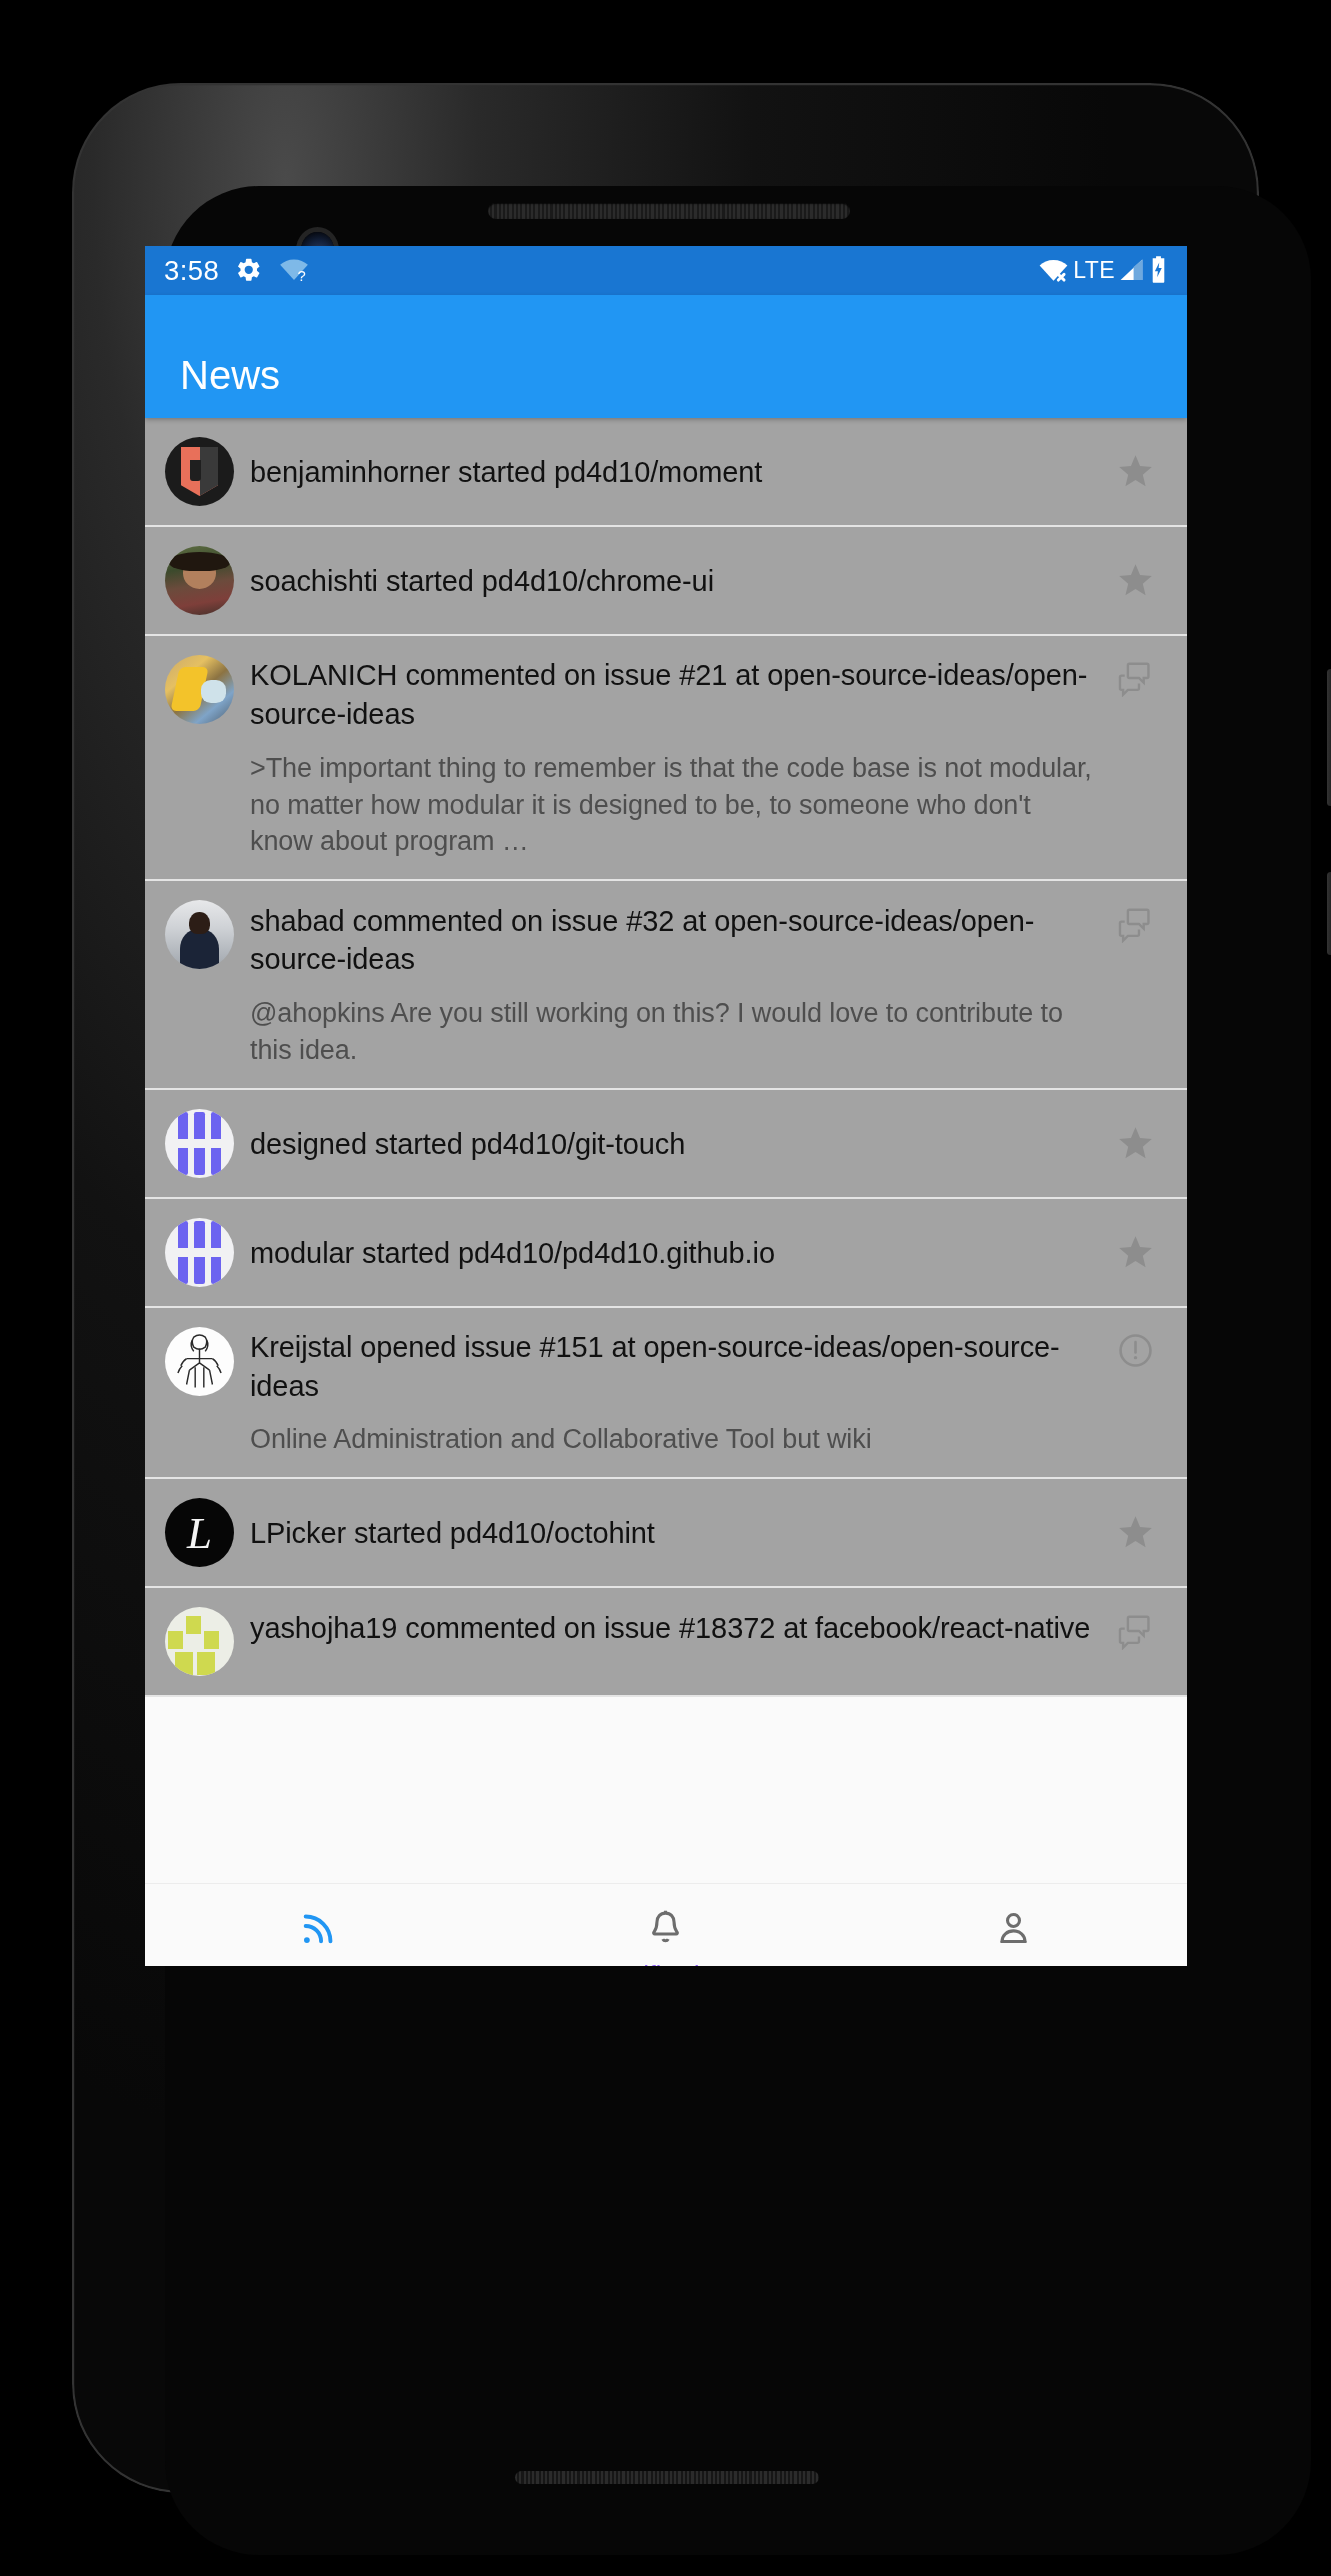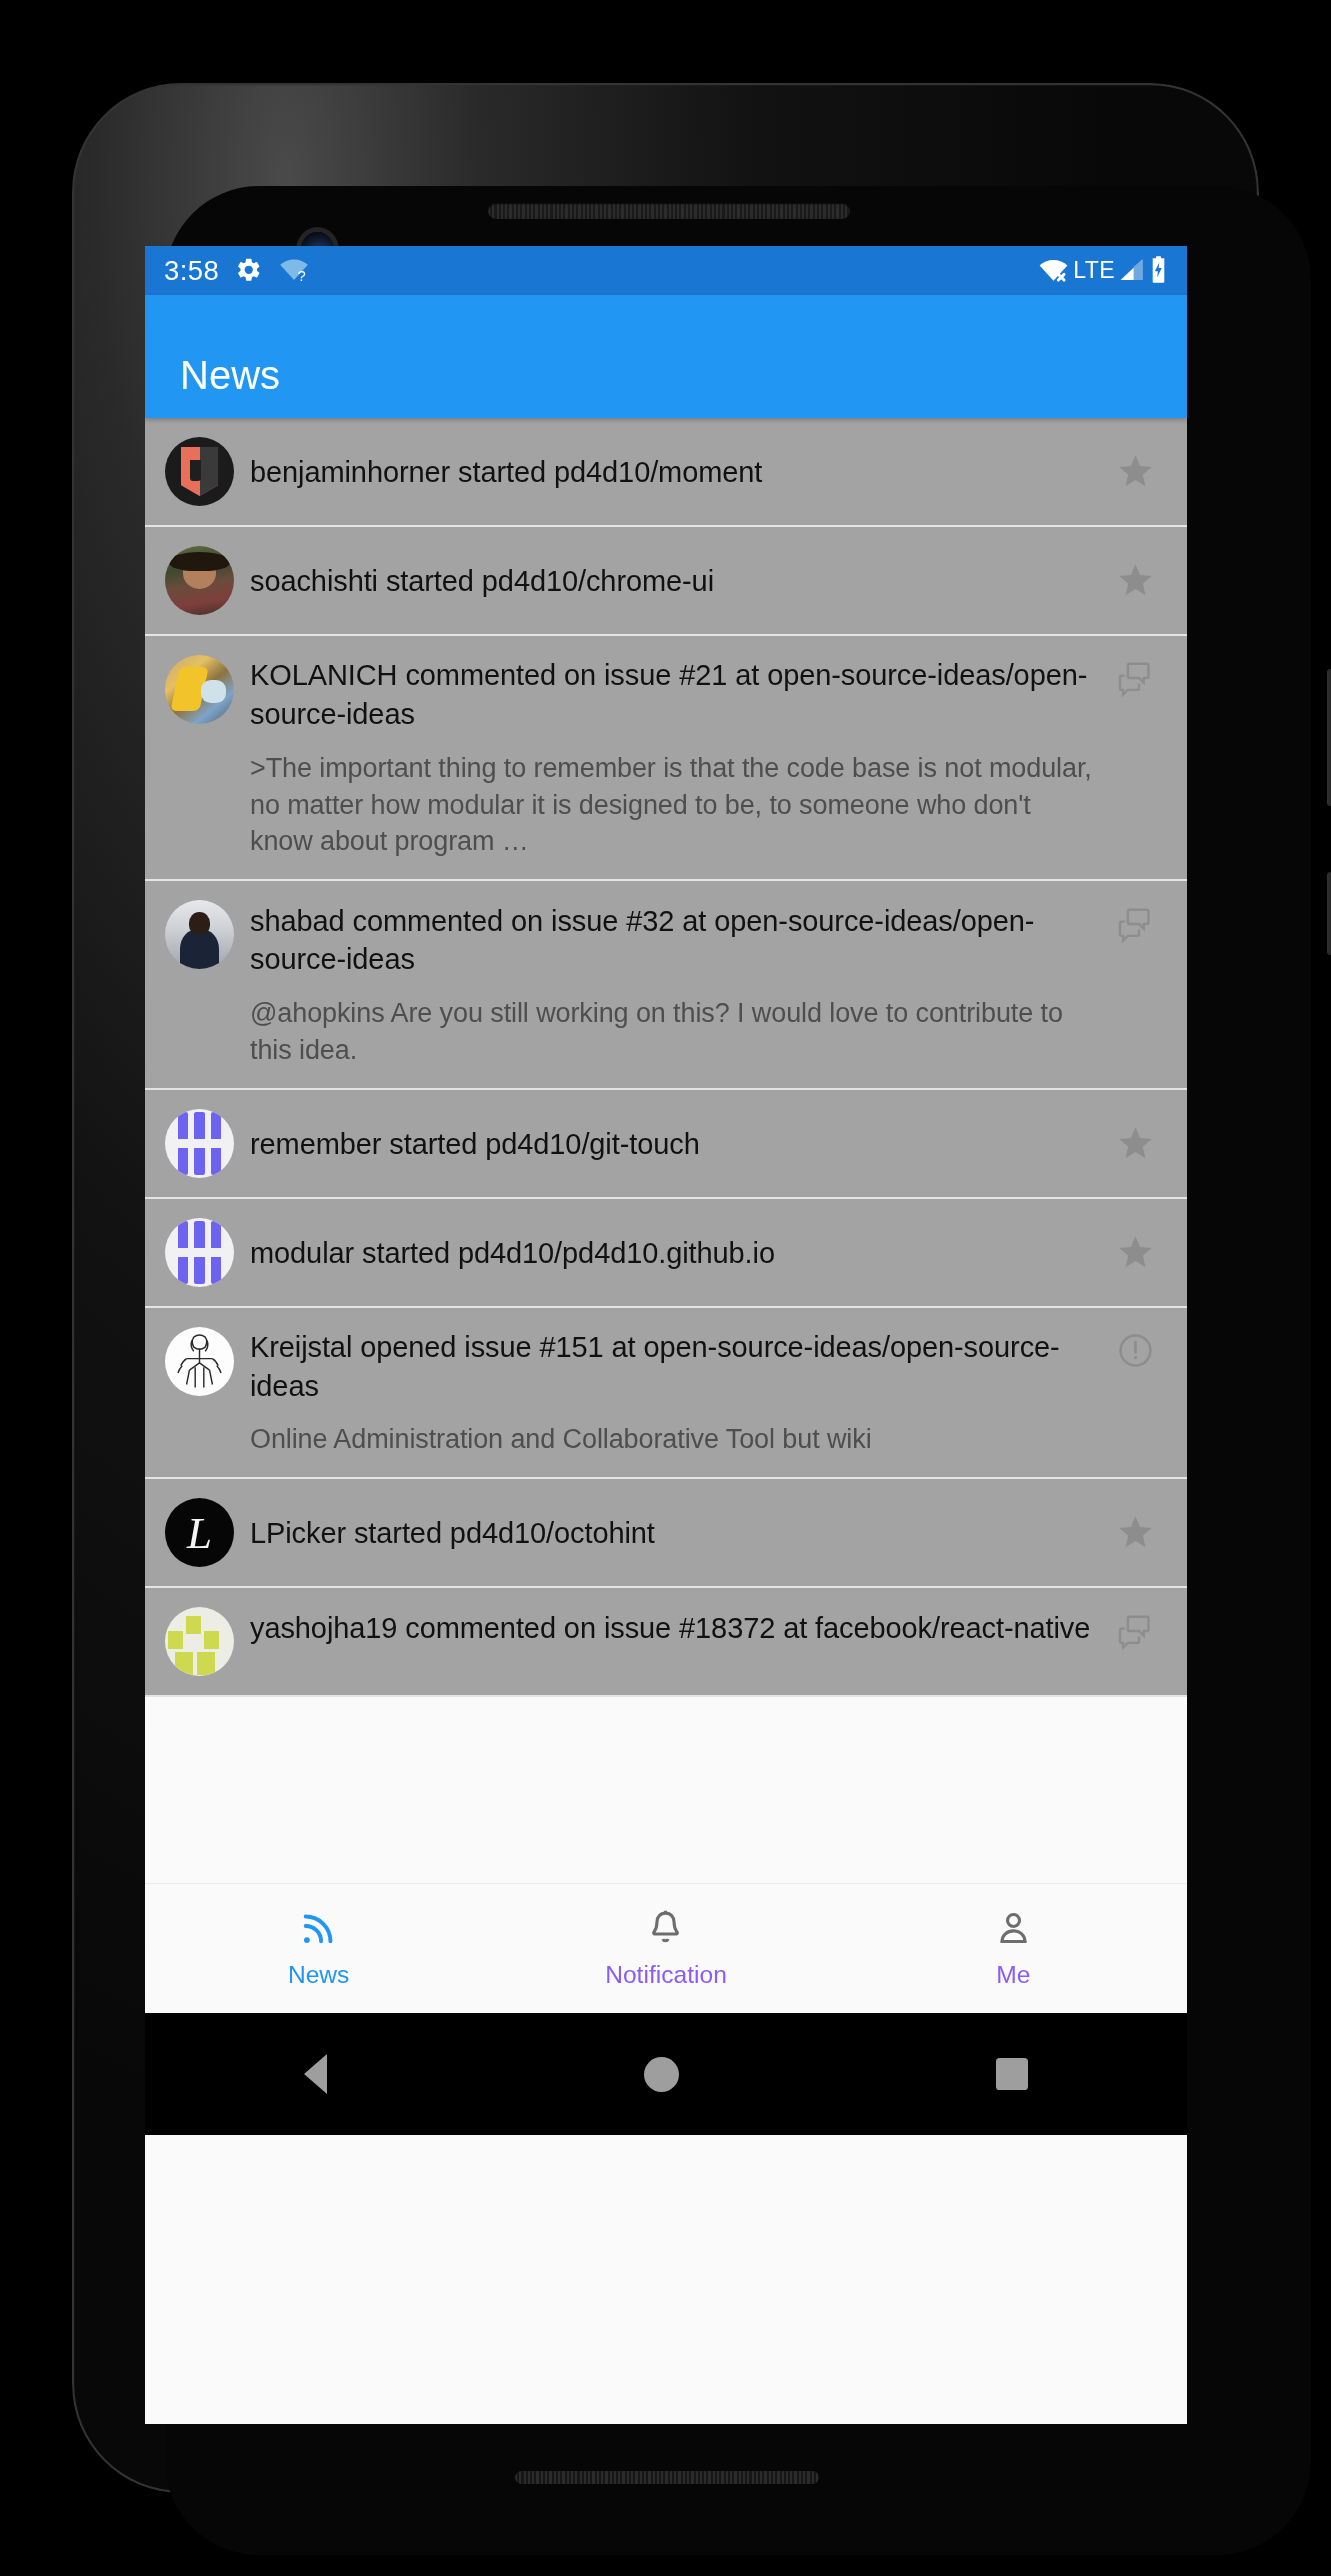--- a/index.html
+++ b/index.html
@@ -64,21 +64,21 @@
     left: 1255px; top: 789px;
     width: 6.5px; height: 83px;
     border-radius: 3.6px;
     background: linear-gradient(90deg,#333,#1b1b1b);
   }
 
   
   #screen {
     position: absolute;
     left: 145px; top: 246px;
-    width: 1042px; height: 2178px;
+    width: 1042px; height: 1720px;
     background: #fafafa;
     overflow: hidden;
   }
 
   
   #status-bar {
     height: 49px;
     background: #1976d2;
     display: flex;
     align-items: center;
@@ -382,21 +382,21 @@
     </div>
 
     <div class="feed-item compact">
       <div class="avatar av-peacebot">
         <span class="bar b1"></span>
           <span class="bar b2"></span>
           <span class="bar b3"></span>
           <span class="cross"></span>
       </div>
       <div class="feed-body">
-        <div class="feed-title">remember started pd4d10/git-touch</div>
+        <div class="feed-title">designed started pd4d10/git-touch</div>
       </div>
       <div class="feed-action">
         <svg width="39" height="39" viewBox="0 0 24 24" fill="#8d8d8d">
             <path d="M12 17.3l-6.2 3.7 1.7-7L2 9.2l7.2-.6L12 2l2.8 6.6 7.2.6-5.5 4.8 1.7 7z"></path>
           </svg>
       </div>
     </div>
 
     <div class="feed-item compact">
       <div class="avatar av-peacebot">

